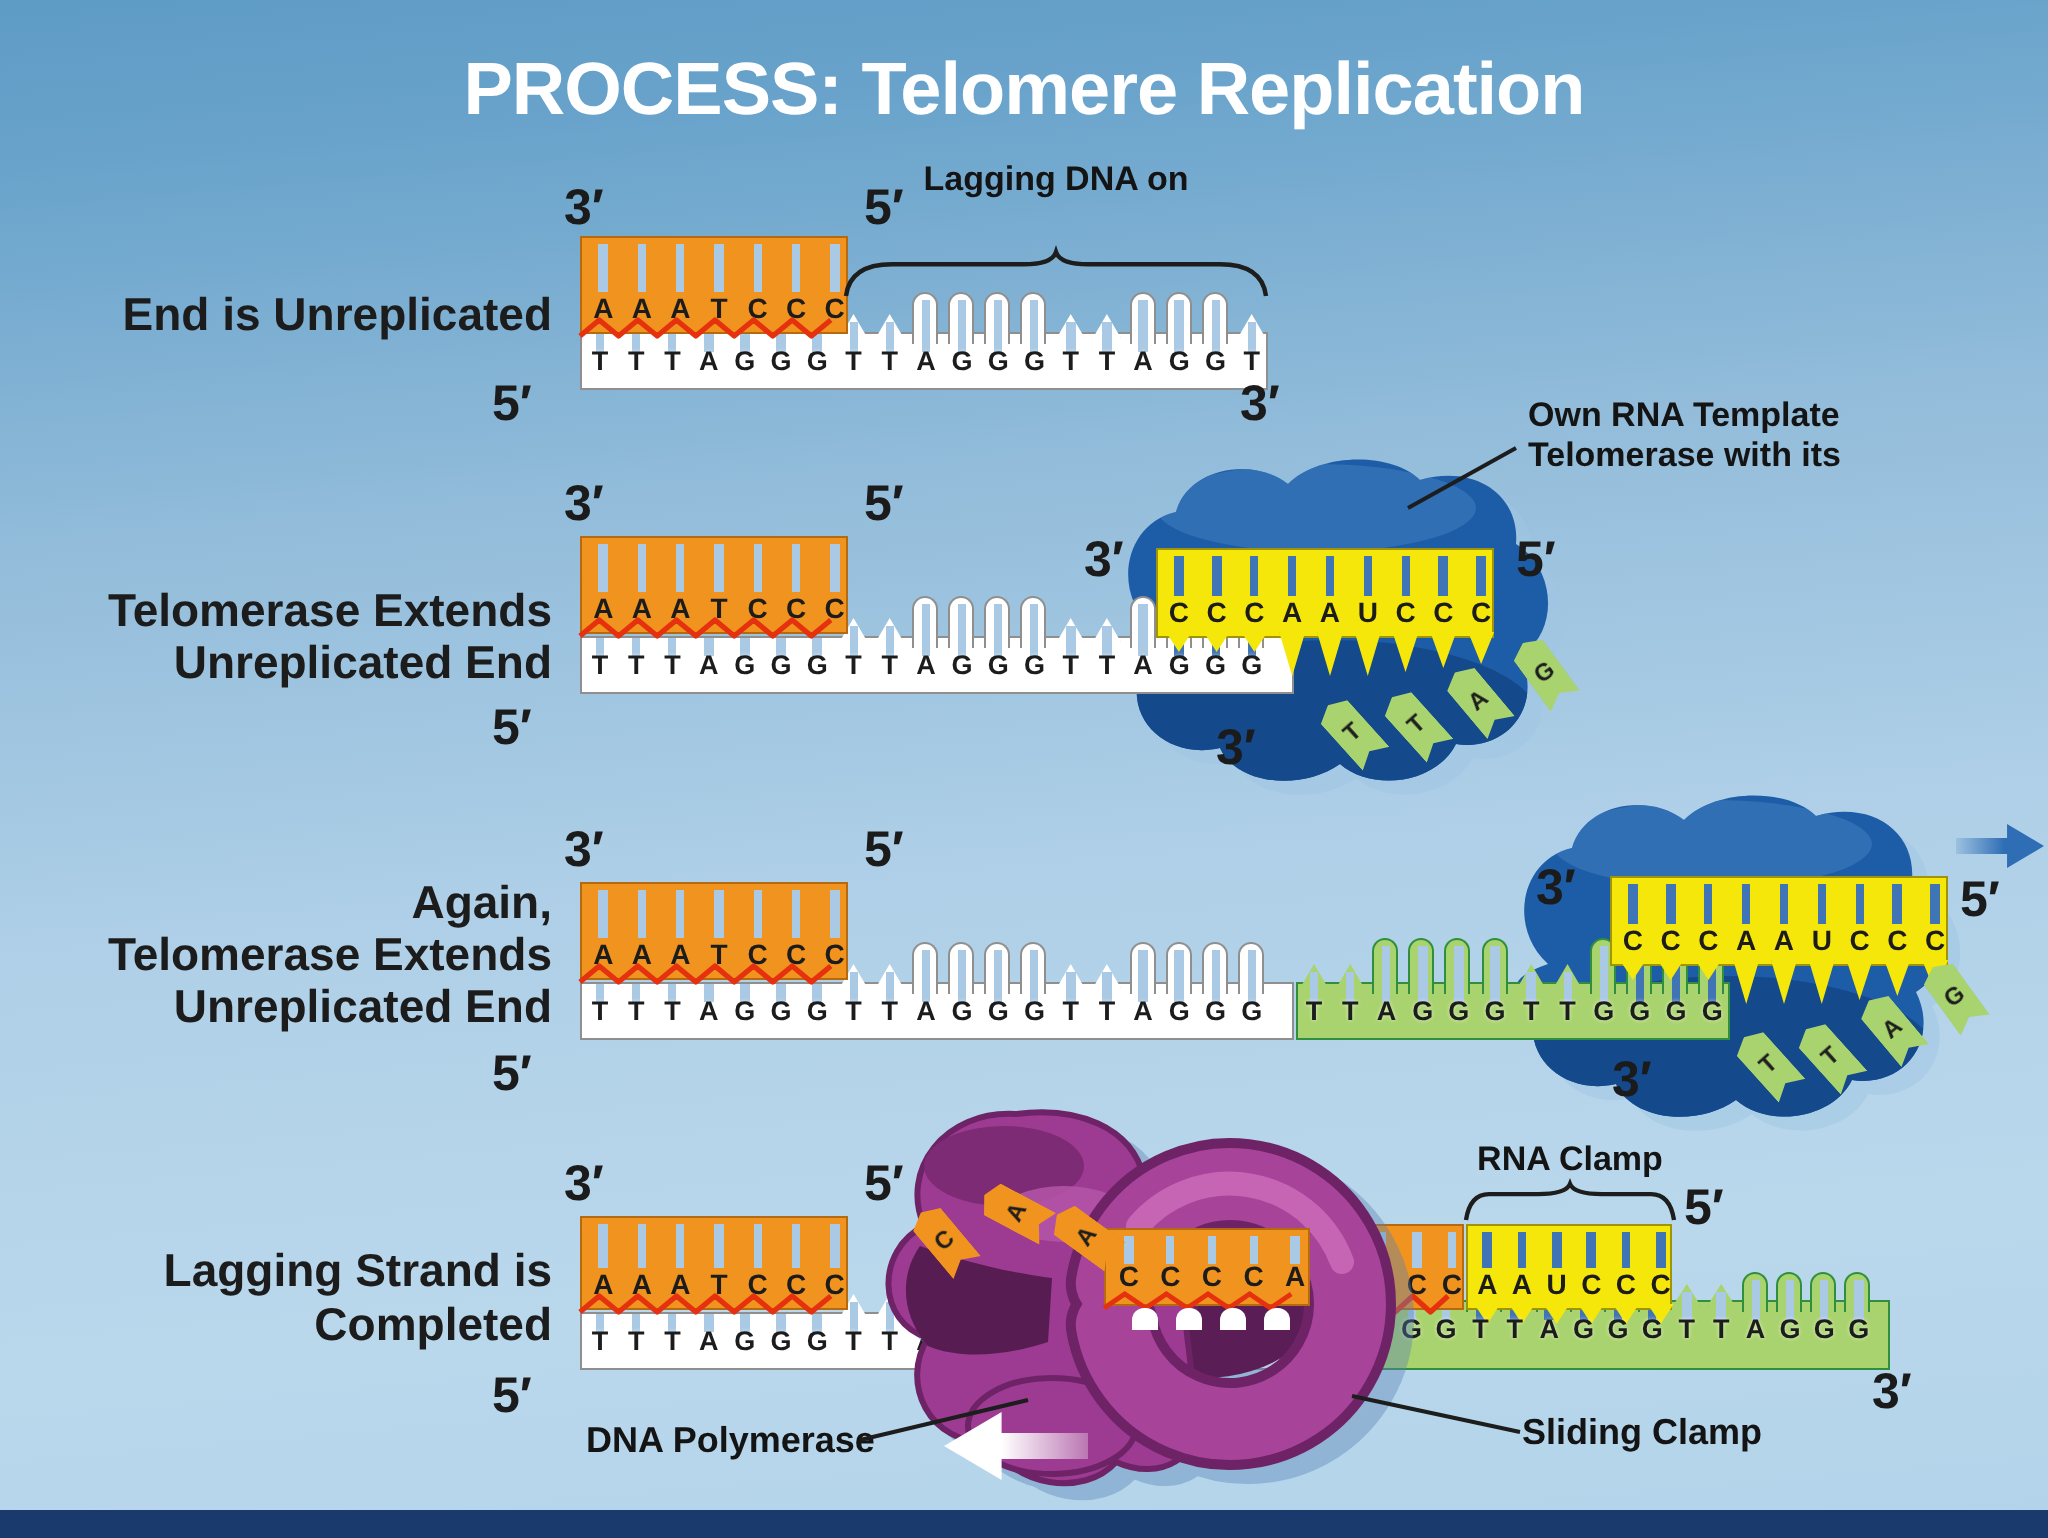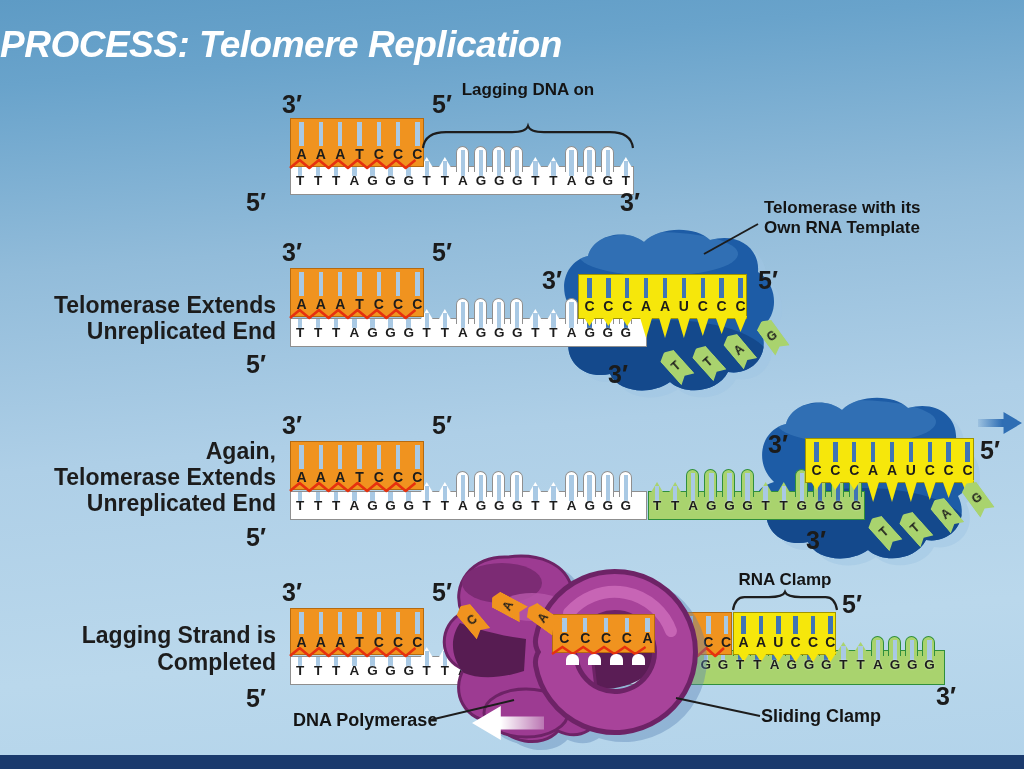--- a/index.html
+++ b/index.html
@@ -1,20 +1,20 @@
 <!DOCTYPE html>
 <html><head>
 <meta charset="utf-8">
 <style>
   html,body{margin:0;padding:0;}
   #canvas{position:relative;width:1024px;height:769px;overflow:hidden;
     font-family:"Liberation Sans",sans-serif;
     background:linear-gradient(175deg,#5e9bc5 0%,#69a3cb 10%,#92bcdA 32%,#aecfe7 55%,#bad8ec 80%,#b2d3ea 100%);}
-  #title{position:absolute;left:0;top:24px;width:100%;
-    font-size:37px;font-weight:700;color:#ffffff;letter-spacing:-0.5px;z-index:8;font-style:italic;}
+  #title{position:absolute;left:0;top:24px;width:100%;text-align:center;
+    font-size:37px;font-weight:700;color:#ffffff;letter-spacing:-0.5px;z-index:8;}
   .row-label{position:absolute;left:16px;width:260px;text-align:right;
     font-size:23px;font-weight:700;color:#1c1c1c;line-height:26px;z-index:8;}
   .ann{position:absolute;text-align:center;font-size:17px;font-weight:700;color:#141414;line-height:20px;z-index:8;}
   .ann-left{text-align:left;}
   .small-cap{font-size:18px;font-weight:700;color:#141414;position:absolute;z-index:8;}
   .prime{position:absolute;font-size:25px;font-weight:700;color:#1b1b1b;z-index:8;}
   .nt{position:absolute;font-size:13.5px;font-weight:700;color:#1c1c1c;text-align:center;
       text-shadow:0 0 2px rgba(255,255,255,.6);z-index:4;}
   .ntTop{position:absolute;font-size:14px;font-weight:700;color:#1c1c1c;text-align:center;z-index:4;}
   svg{position:absolute;overflow:visible;}
@@ -26,40 +26,43 @@
        clip-path:polygon(0 32%,58% 32%,58% 0,100% 50%,58% 100%,58% 68%,0 68%);}
   .arrow-white{position:absolute;z-index:7;background:linear-gradient(270deg,rgba(255,255,255,.3),#ffffff 60%);
        clip-path:polygon(0 50%,40% 0,40% 31%,100% 31%,100% 69%,40% 69%,40% 100%);}
 </style>
 </head>
 <body>
 
 <div id="canvas">
   <div id="title">PROCESS: Telomere Replication</div>
 
+  <div class="row-label" style="top:144px">
+    <div>End is Unreplicated</div>
+  </div>
   <div class="row-label" style="top:292px">
     <div>Telomerase Extends</div>
     <div>Unreplicated End</div>
   </div>
   <div class="row-label" style="top:438px">
     <div>Again,</div>
     <div>Telomerase Extends</div>
     <div>Unreplicated End</div>
   </div>
   <div class="row-label" style="top:622px;line-height:27px">
     <div>Lagging Strand is</div>
     <div>Completed</div>
   </div>
 
   <div class="ann" style="left:418px;top:80px;width:220px">
     <div>Lagging DNA on</div>
   </div>
   <div class="ann ann-left" style="left:764px;top:198px;width:200px">
+    <div>Own RNA Template</div>
     <div>Telomerase with its</div>
-    <div>Own RNA Template</div>
   </div>
   <div class="ann" style="left:715px;top:570px;width:140px">
     <div>RNA Clamp</div>
   </div>
   <div class="small-cap" style="left:293px;top:710px">DNA Polymerase</div>
   <div class="small-cap" style="left:761px;top:706px">Sliding Clamp</div>
 
   <div class="prime" style="left:282px;top:90px">3′</div>
   <div class="prime" style="left:432px;top:90px">5′</div>
   <div class="prime" style="left:246px;top:188px">5′</div>

